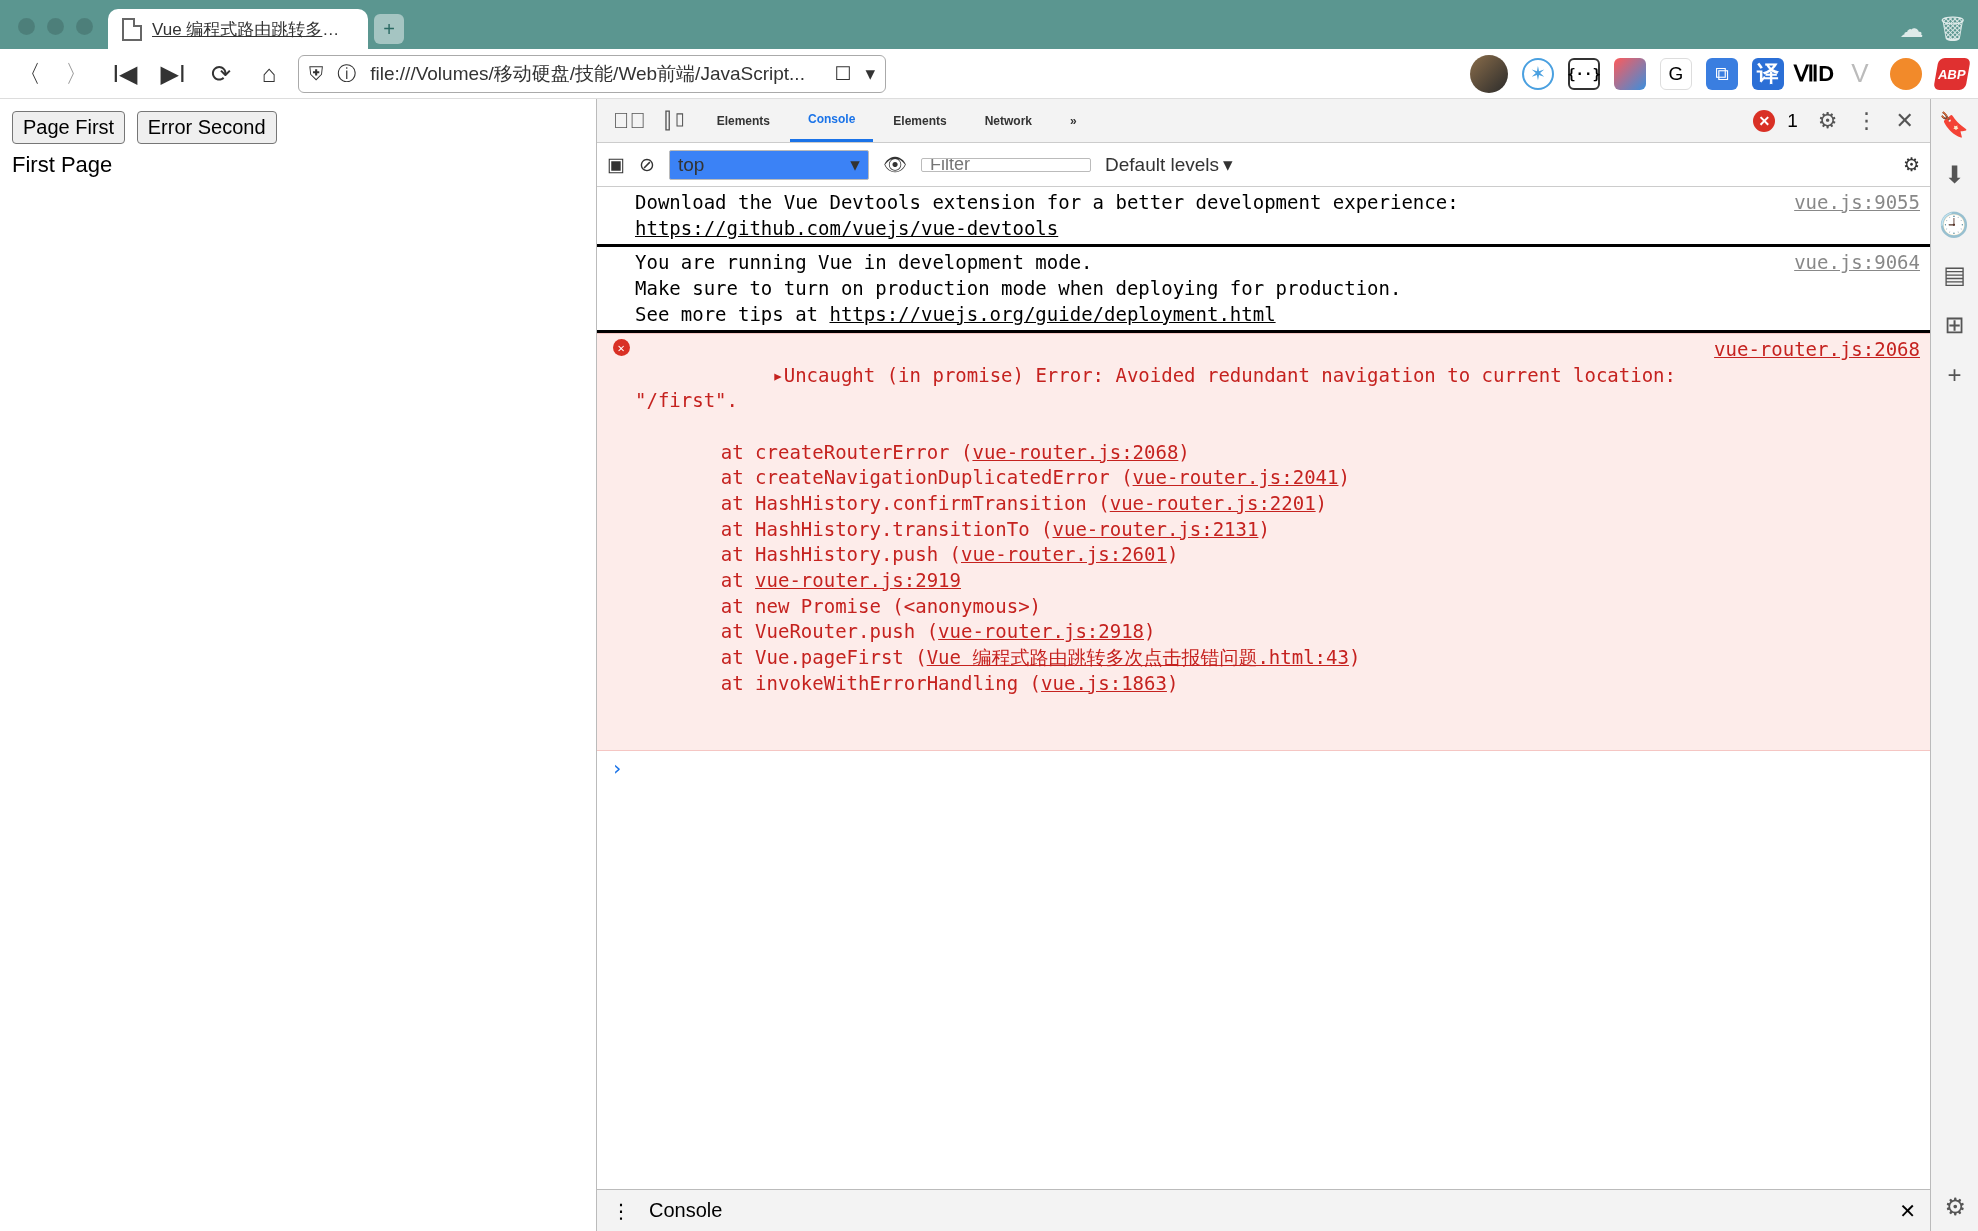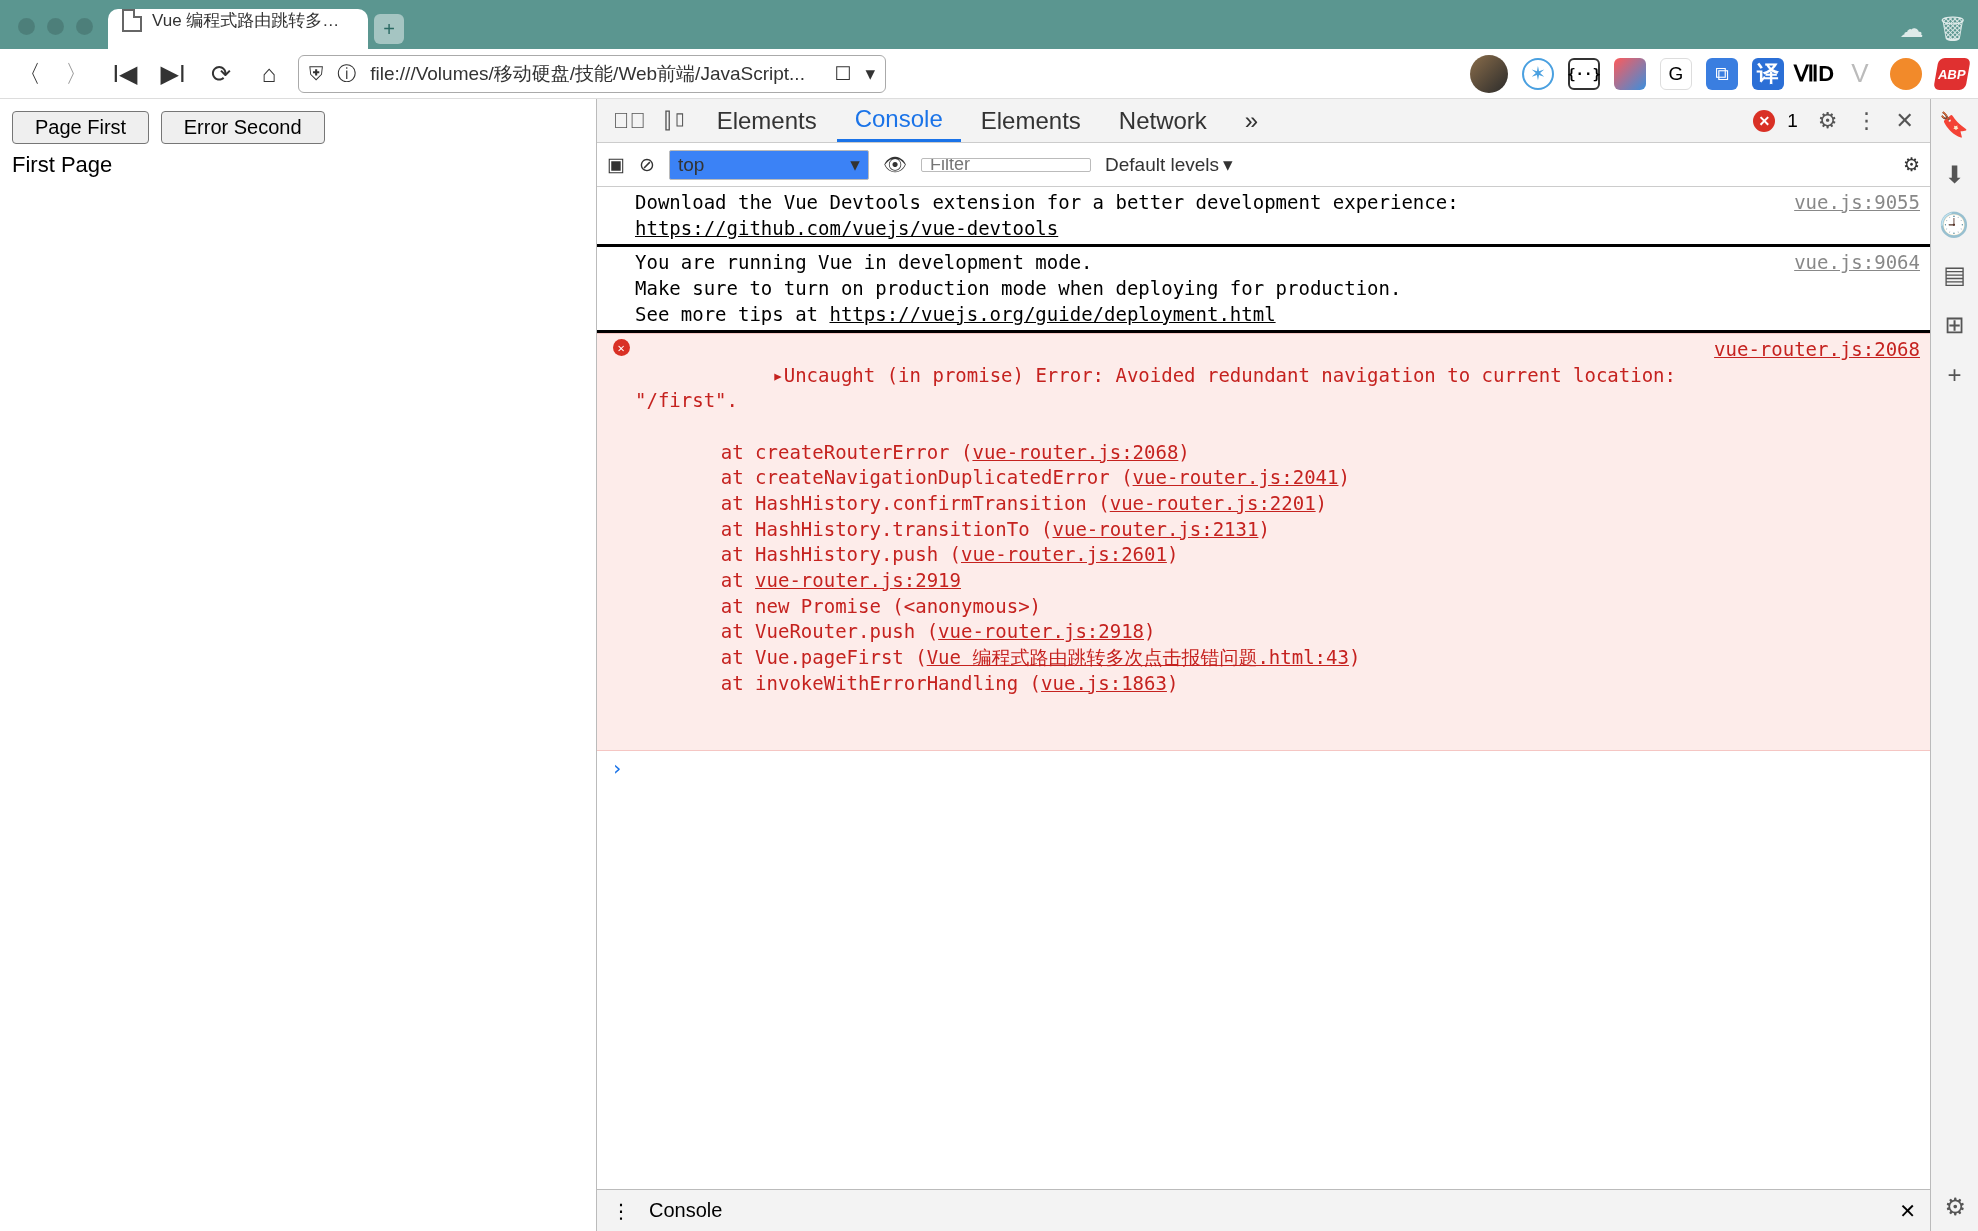--- a/index.html
+++ b/index.html
@@ -39,25 +39,27 @@
       margin-left: 100px;
       height: 100%;
       gap: 6px;
     }
     .tab {
       background: #fff;
       height: 40px;
       padding: 0 18px 0 14px;
       border-radius: 10px 10px 0 0;
       display: flex;
+      align-items: center;
       gap: 10px;
       font-size: 17px;
       color: #333;
       min-width: 250px;
       max-width: 260px;
+      text-decoration: underline;
     }
     .tab-favicon {
       width: 20px;
       height: 23px;
       border: 2px solid #666;
       border-radius: 0 4px 0 0;
       position: relative;
     }
     .tab-favicon::before {
       content:"";
@@ -137,21 +139,21 @@
       display: flex;
       height: calc(100% - 49px - 50px);
     }
     .page-area {
       width: 596px;
       padding: 12px;
       font-size: 20px;
     }
     .page-area button {
       font-size: 20px;
-      padding: 4px 22px;
+      padding: 4px 10px;
       background: #efefef;
       border: 1px solid #767676;
       border-radius: 4px;
       margin-right: 6px;
     }
     .page-text { margin-top: 8px; font-size: 22px; }
 
     
     .devtools {
       flex: 1;
@@ -165,22 +167,23 @@
       align-items: center;
       border-bottom: 1px solid #ccc;
       background: #f3f3f3;
       padding: 0 8px;
       gap: 2px;
     }
     .dt-tab {
       padding: 0 18px;
       height: 100%;
       display:flex;align-items:center;
-      font-size: 24px;
+      font-size: 12px;
       color: #333;
+      font-weight: bold;
     }
     .dt-tab.active { color:#1a73e8; border-bottom:3px solid #1a73e8; }
     .dt-tabs .spacer { flex:1; }
     .dt-err-badge {
       background:#d93025;color:#fff;width:22px;height:22px;border-radius:50%;
       display:flex;align-items:center;justify-content:center;font-size:14px;font-weight:bold;
     }
     .dt-icon { font-size:22px; color:#555; padding:0 8px; }
 
     .console-toolbar {

